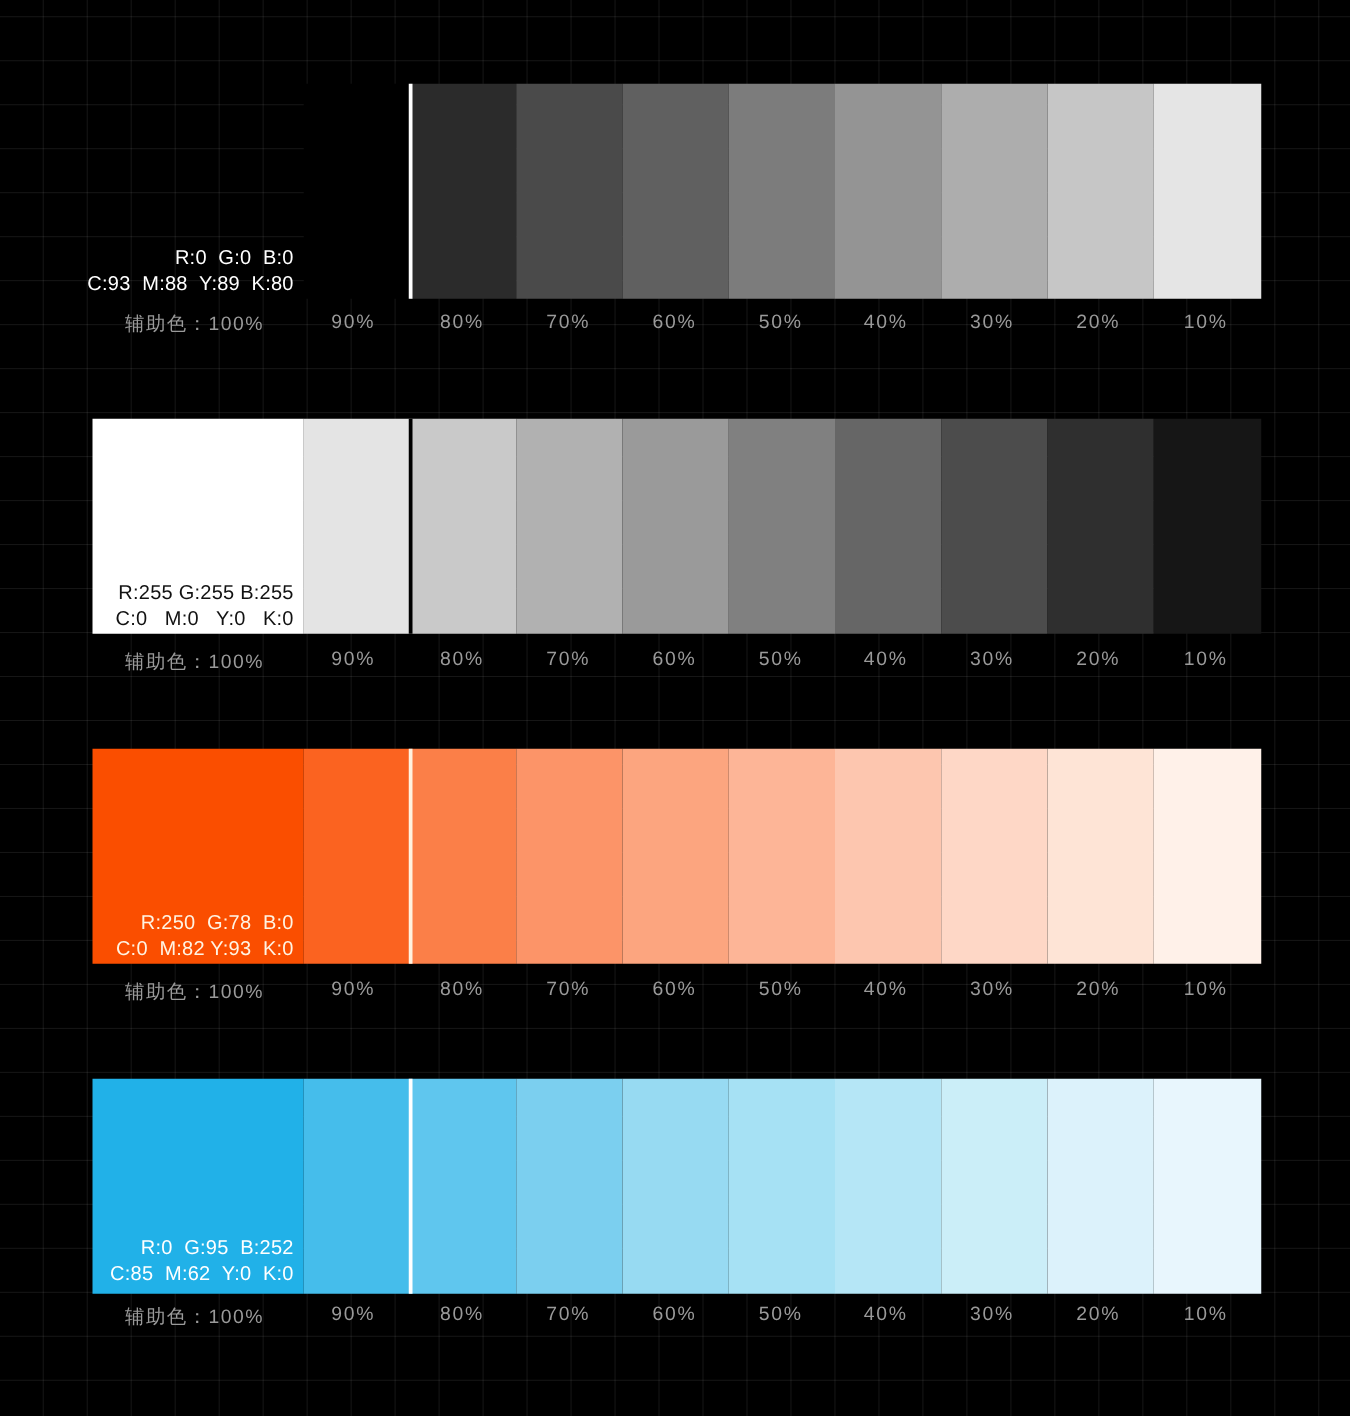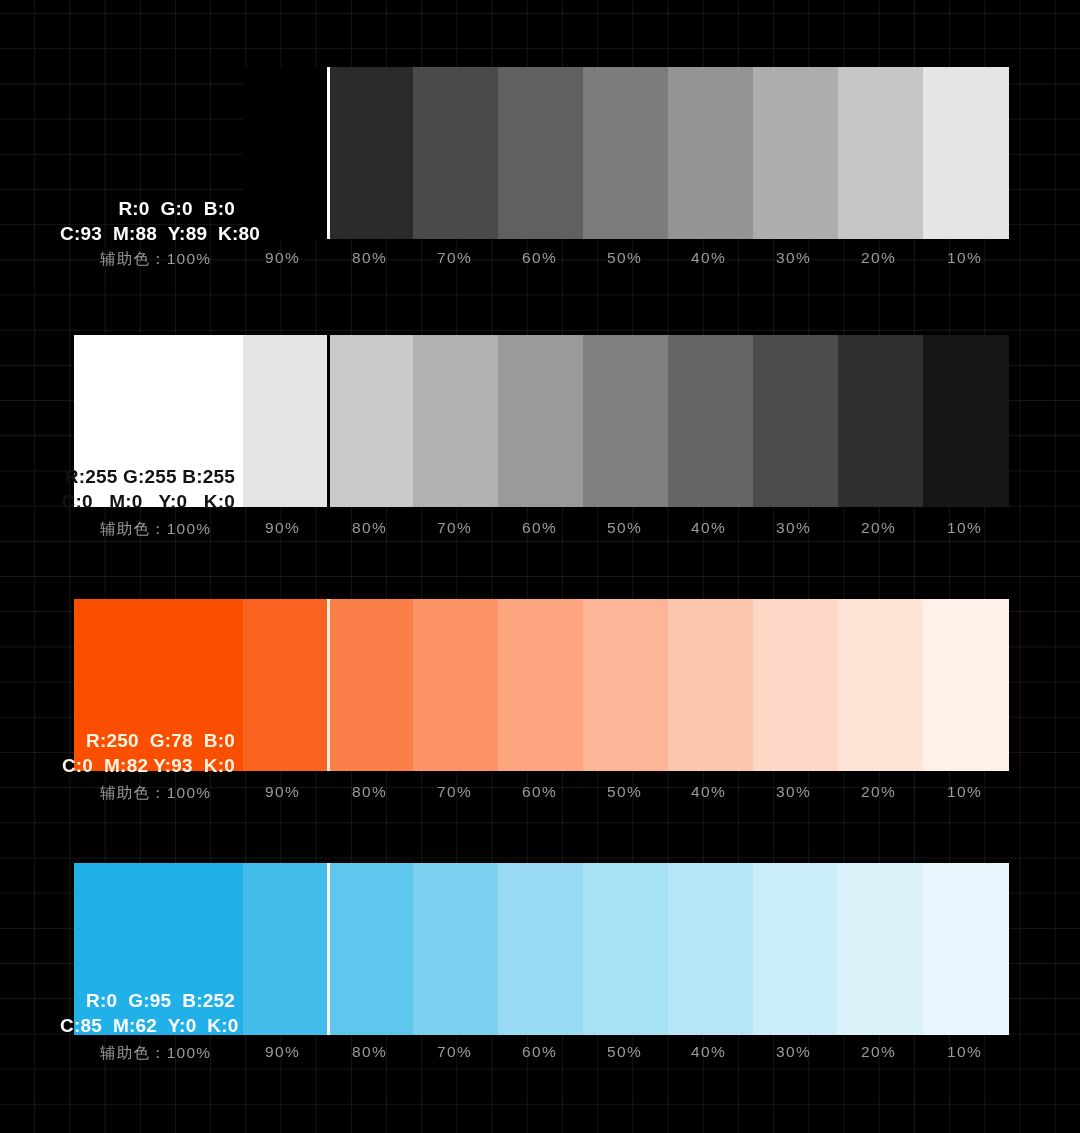--- a/index.html
+++ b/index.html
@@ -72,22 +72,21 @@
   .swatch-info {
     position: absolute;
     z-index: 4;
     text-align: right;
     line-height: 1.34;
     white-space: pre;
     letter-spacing: 0.2px;
   }
   .swatch-info .info-line {
     display: block;
-    font-size: 19px;
-    font-weight: bold;
+    font-size: 16px;
   }
 
   
   .tick-row {
     position: absolute;
     left: 0;
     width: 1080px;
     height: 30px;
   }
   .tick-label {

